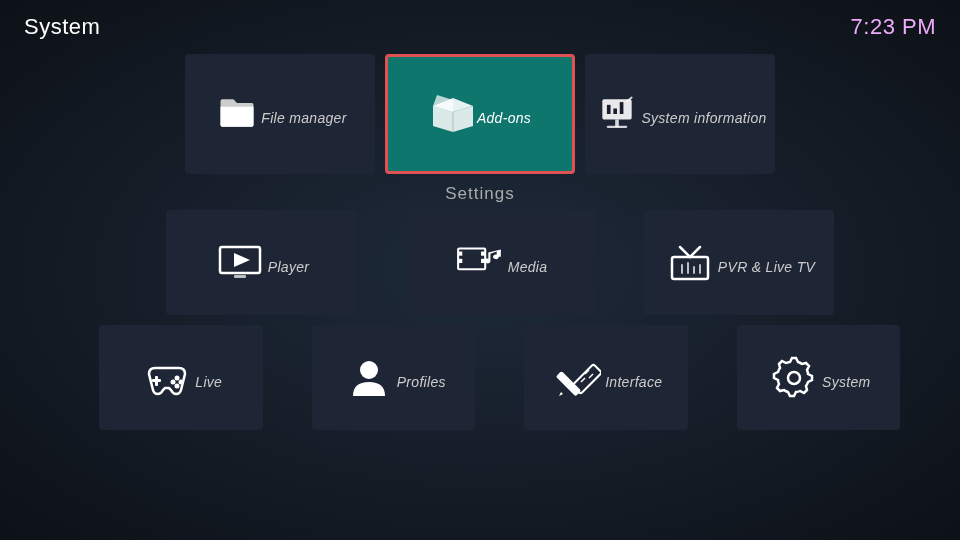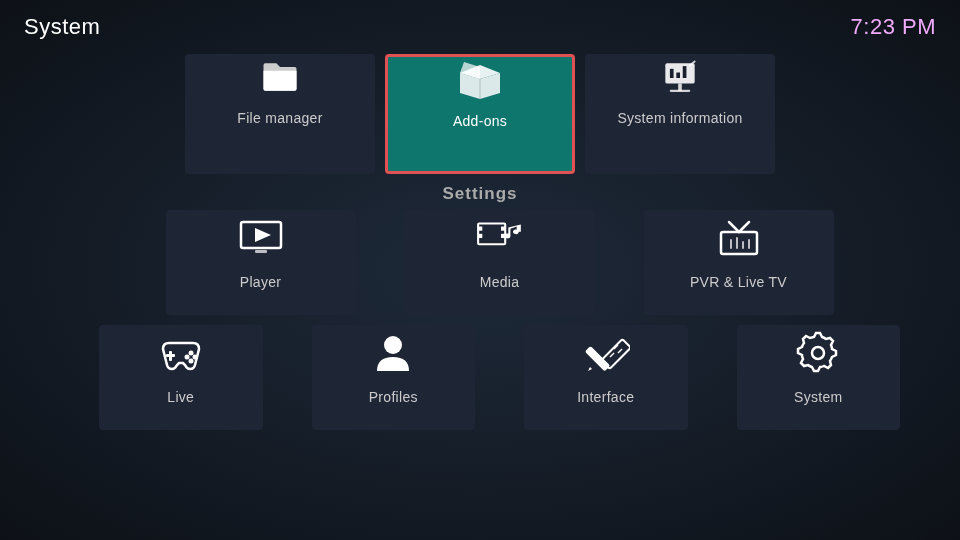--- a/index.html
+++ b/index.html
@@ -57,26 +57,27 @@
       display: flex;
       justify-content: center;
       gap: 10px;
       padding: 6px 60px 4px 60px;
     }
 
     .tile {
       background: #1e2535;
       border-radius: 4px;
       display: flex;
-      flex-direction: column;
+      flex-direction: row;
       align-items: center;
-      justify-content: flex-start;
+      justify-content: center;
       cursor: pointer;
       transition: background 0.15s;
       position: relative;
+      font-style: italic;
     }
 
     .top-tile {
       width: 190px;
       height: 120px;
     }
 
     .tile-label {
       font-size: 14px;
       font-weight: 400;
@@ -93,21 +94,21 @@
     }
 
     .tile-addons .tile-label {
       color: #ffffff;
     }
 
     
     .section-label {
       text-align: center;
       font-size: 17px;
-      font-weight: 700;
+      font-weight: 400;
       color: #aaaaaa;
       letter-spacing: 1px;
       padding: 6px 0 6px 0;
     }
 
     
     .settings-grid {
       display: flex;
       flex-direction: column;
       gap: 10px;

